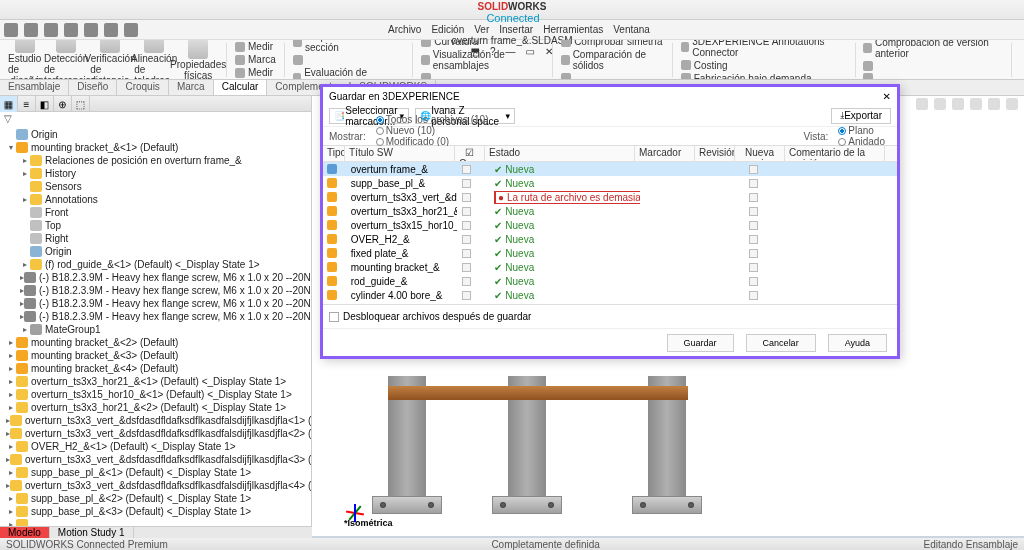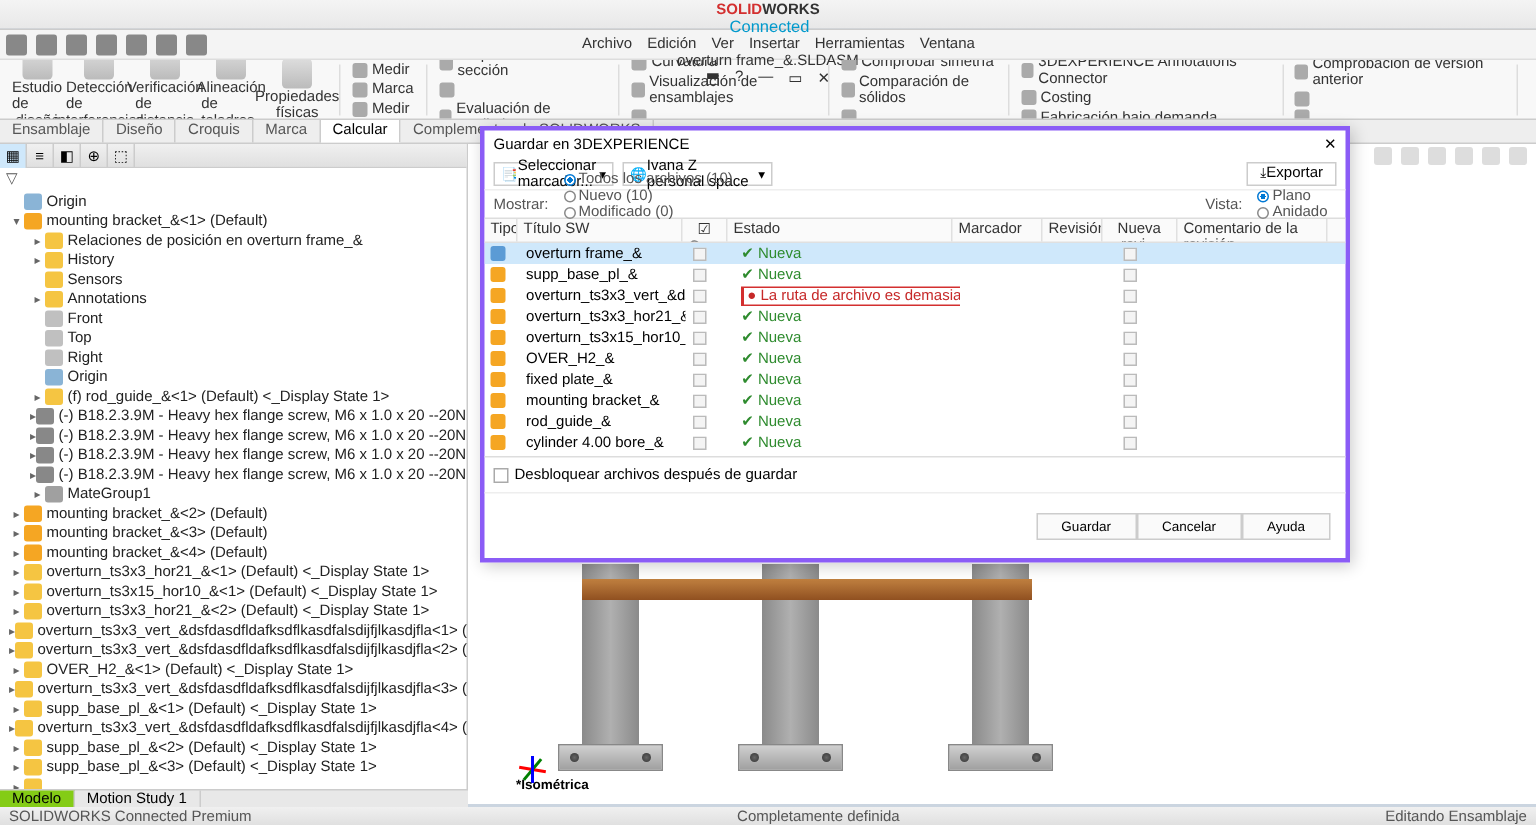--- a/index.html
+++ b/index.html
@@ -46,21 +46,21 @@
 .col-base { width: 70px; height: 18px; background: linear-gradient(#d0d0d0,#a0a0a0); position: absolute; border: 1px solid #888; }
 .col-bolt { width: 6px; height: 6px; background: radial-gradient(#666,#333); border-radius: 50%; position: absolute; }
 .triad { position: absolute; bottom: 24px; left: 34px; }
 .triad .axis { position: absolute; width: 18px; height: 2px; }
 .triad .ax { background: red; transform: rotate(10deg); }
 .triad .ay { background: green; transform: rotate(-50deg); }
 .triad .az { background: blue; transform: rotate(-90deg); }
 .isolabel { position: absolute; bottom: 8px; left: 32px; font-size: 9px; font-weight: bold; }
 .bottomtabs { position: absolute; bottom: 10px; left: 0; height: 14px; background: #e8e8e8; display: flex; font-size: 9px; border-top: 1px solid #ccc; width: 312px; }
 .bottomtabs .btab { padding: 0 8px; border-right: 1px solid #ccc; }
-.bottomtabs .btab.active { background: #84cc16; }
+.bottomtabs .btab.active { background: #ef4444; }
 .statusbar { position: absolute; bottom: 0; left: 0; right: 0; height: 12px; background: linear-gradient(#f0f0f0,#e0e0e0); display: flex; align-items: center; font-size: 8px; color: #555; padding: 0 6px; justify-content: space-between; }
 .modal-backdrop { position: absolute; top: 84px; left: 320px; width: 580px; background: #fff; border: 3px solid #8b5cf6; box-shadow: 2px 2px 10px rgba(0,0,0,.2); }
 .modal-title { height: 18px; display: flex; align-items: center; justify-content: space-between; padding: 0 6px; font-size: 10px; }
 .modal-toolbar { height: 22px; display: flex; align-items: center; padding: 0 6px; gap: 6px; border-bottom: 1px solid #eee; }
 .modal-toolbar .combo { border: 1px solid #ccc; height: 16px; display: flex; align-items: center; padding: 0 4px; font-size: 9px; background: #fff; }
 .modal-toolbar .bookmark { width: 80px; }
 .modal-toolbar .space { width: 100px; }
 .modal-toolbar .export { margin-left: auto; border: 1px solid #ccc; height: 16px; padding: 0 8px; display: flex; align-items: center; font-size: 9px; }
 .modal-filter { height: 18px; display: flex; align-items: center; gap: 10px; padding: 0 6px; font-size: 9px; color: #555; }
 .modal-filter .radio { display: flex; align-items: center; gap: 2px; }
@@ -74,21 +74,21 @@
 .td { padding: 0 4px; overflow: hidden; white-space: nowrap; display: flex; align-items: center; gap: 3px; }
 .td .fico { width: 10px; height: 10px; background: #f5a623; border-radius: 2px; }
 .td .chk { width: 9px; height: 9px; border: 1px solid #bbb; background: #f4f4f4; }
 .status-new { color: #2e8b2e; }
 .status-new::before { content: "✔ "; }
 .status-err { color: #c62828; }
 .status-err::before { content: "● "; }
 .redbox { border: 2px solid #d32f2f; margin: -1px 0; padding: 0 2px; }
 .modal-check { padding: 6px; font-size: 9px; display: flex; align-items: center; gap: 4px; }
 .modal-check .cb { width: 10px; height: 10px; border: 1px solid #aaa; }
-.modal-buttons { height: 44px; display: flex; justify-content: flex-end; align-items: center; gap: 0; padding: 0 10px; border-top: 1px solid #eee; }
+.modal-buttons { height: 28px; display: flex; justify-content: flex-end; align-items: center; gap: 12px; padding: 0 10px; border-top: 1px solid #eee; }
 .modal-buttons .mbtn { border: 1px solid #ccc; padding: 3px 16px; font-size: 9px; background: #fafafa; }
 .c-type { width: 22px; }
 .c-title { width: 110px; }
 .c-guard { width: 30px; text-align: center; }
 .c-estado { width: 150px; }
 .c-marcador { width: 60px; }
 .c-rev { width: 40px; }
 .c-nuevarev { width: 50px; text-align: center; }
 .c-coment { width: 100px; }
 </style>

